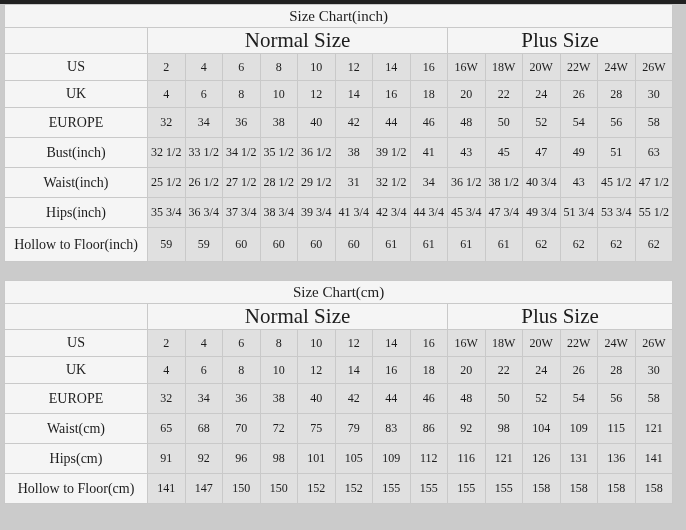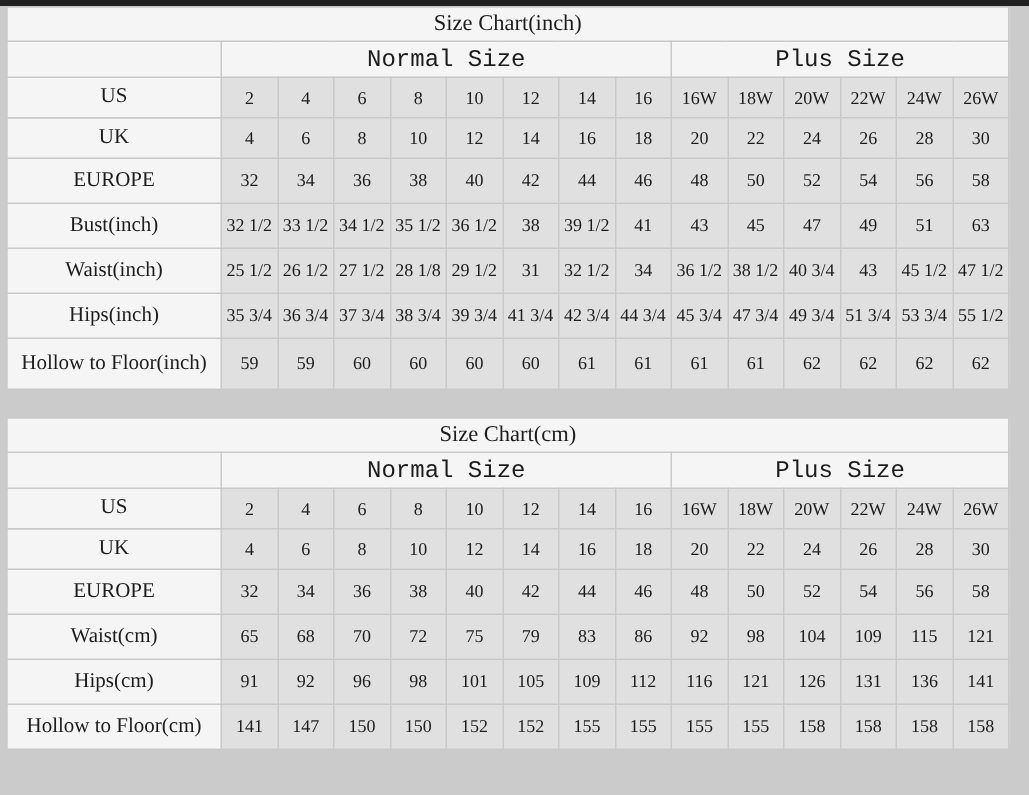--- a/index.html
+++ b/index.html
@@ -32,22 +32,21 @@
     white-space: nowrap;
   }
   .title-cell {
     height: 22px;
     background: #f5f5f5;
     font-size: 15px;
   }
   .group-cell {
     height: 23px;
     background: #f5f5f5;
-    font-size: 16px;
-    font-family: Liberation Mono, monospace;
+    font-size: 21px;
   }
   .corner-cell { background: #f5f5f5; }
   tbody th.row-label {
     background: #f5f5f5;
     font-size: 14px;
   }
   tbody td.cell {
     background: #e0e0e0;
     font-size: 12px;
   }
@@ -164,21 +163,21 @@
           <td class="cell plus">47</td>
           <td class="cell plus">49</td>
           <td class="cell plus">51</td>
           <td class="cell plus">63</td>
         </tr>
         <tr>
           <th class="row-label">Waist(inch)</th>
           <td class="cell normal">25 1/2</td>
           <td class="cell normal">26 1/2</td>
           <td class="cell normal">27 1/2</td>
-          <td class="cell normal">28 1/8</td>
+          <td class="cell normal">28 1/2</td>
           <td class="cell normal">29 1/2</td>
           <td class="cell normal">31</td>
           <td class="cell normal">32 1/2</td>
           <td class="cell normal">34</td>
           <td class="cell plus">36 1/2</td>
           <td class="cell plus">38 1/2</td>
           <td class="cell plus">40 3/4</td>
           <td class="cell plus">43</td>
           <td class="cell plus">45 1/2</td>
           <td class="cell plus">47 1/2</td>

